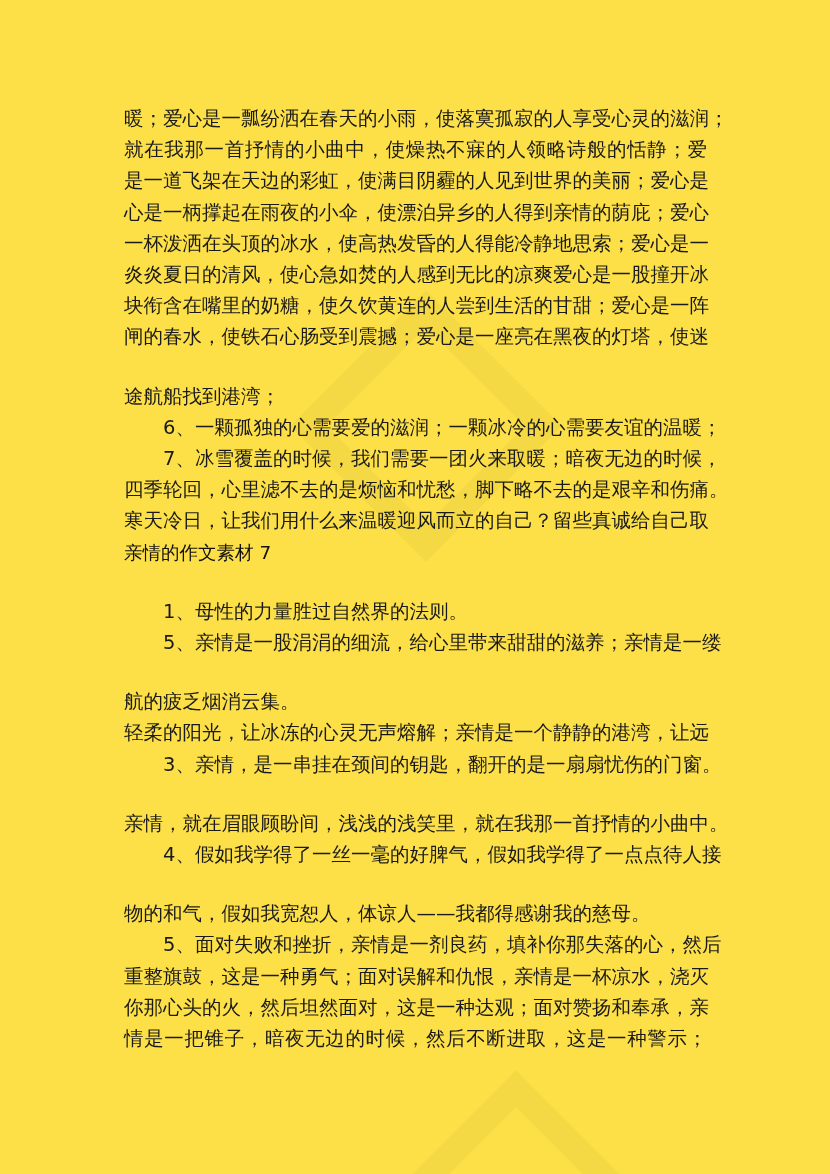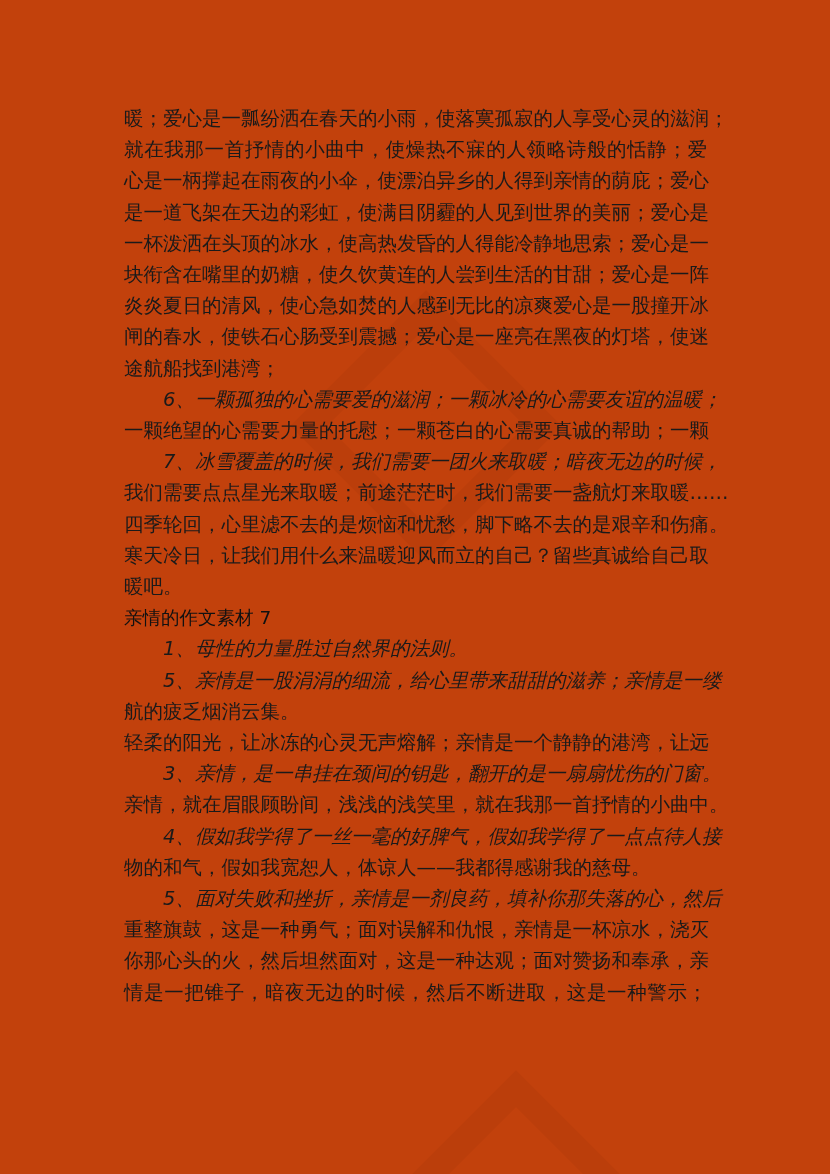--- a/index.html
+++ b/index.html
@@ -1,75 +1,72 @@
 <!DOCTYPE html>
 <html><head>
 <meta charset="utf-8">
 <style>
   html, body { margin: 0; padding: 0; background: #ffffff; }
   body { width: 830px; height: 1174px; position: relative; overflow: hidden; }
   .page {
     position: absolute; left: 0; top: 0; width: 830px; height: 1174px;
-    background: #c2410c;
+    background: #fde047;
   }
   .watermark {
     position: absolute; pointer-events: none;
     border: 26px solid rgba(0,0,0,0.035);
     transform: rotate(45deg);
   }
   .wm1 { left: 330px; top: 330px; width: 140px; height: 140px; }
   .wm2 { left: 420px; top: 1110px; width: 140px; height: 140px; }
   .content {
     position: absolute; left: 124px; top: 103px; width: 583px;
     font-family: "DejaVu Sans", "Liberation Sans", sans-serif;
     font-size: 19.5px; line-height: 31.2px; color: #1a1a1a;
   }
   .para {
     margin: 0; text-align: justify; text-align-last: left;
     text-indent: 0;
   }
   .line { display: block; white-space: nowrap; text-align-last: justify; text-align: justify; }
-  .line.last { text-align-last: left; }
+  .line.last { text-align-last: left; margin-top: 28px; }
   .heading {
     margin: 0; font-weight: normal; font-size: 18.5px; line-height: 31.2px; color: #111;
   }
-  .indent-line { padding-left: 39px; font-style: italic; }
+  .indent-line { padding-left: 39px; }
 </style>
 </head>
 <body>
 
 <div class="page">
   <div class="watermark wm1"></div>
   <div class="watermark wm2"></div>
 
   <div class="content">
 
     <div class="para">
       <span class="line">暖；爱心是一瓢纷洒在春天的小雨，使落寞孤寂的人享受心灵的滋润；</span>
       <span class="line">就在我那一首抒情的小曲中，使燥热不寐的人领略诗般的恬静；爱</span>
+      <span class="line">是一道飞架在天边的彩虹，使满目阴霾的人见到世界的美丽；爱心是</span>
       <span class="line">心是一柄撑起在雨夜的小伞，使漂泊异乡的人得到亲情的荫庇；爱心</span>
-      <span class="line">是一道飞架在天边的彩虹，使满目阴霾的人见到世界的美丽；爱心是</span>
       <span class="line">一杯泼洒在头顶的冰水，使高热发昏的人得能冷静地思索；爱心是一</span>
+      <span class="line">炎炎夏日的清风，使心急如焚的人感到无比的凉爽爱心是一股撞开冰</span>
       <span class="line">块衔含在嘴里的奶糖，使久饮黄连的人尝到生活的甘甜；爱心是一阵</span>
-      <span class="line">炎炎夏日的清风，使心急如焚的人感到无比的凉爽爱心是一股撞开冰</span>
       <span class="line">闸的春水，使铁石心肠受到震撼；爱心是一座亮在黑夜的灯塔，使迷</span>
       <span class="line last">途航船找到港湾；</span>
     </div>
 
     <div class="para">
       <span class="line indent-line">6、一颗孤独的心需要爱的滋润；一颗冰冷的心需要友谊的温暖；</span>
-      <span class="line">一颗绝望的心需要力量的托慰；一颗苍白的心需要真诚的帮助；一颗</span>
     </div>
 
     <div class="para">
       <span class="line indent-line">7、冰雪覆盖的时候，我们需要一团火来取暖；暗夜无边的时候，</span>
-      <span class="line">我们需要点点星光来取暖；前途茫茫时，我们需要一盏航灯来取暖……</span>
       <span class="line">四季轮回，心里滤不去的是烦恼和忧愁，脚下略不去的是艰辛和伤痛。</span>
       <span class="line">寒天冷日，让我们用什么来温暖迎风而立的自己？留些真诚给自己取</span>
-      <span class="line last">暖吧。</span>
     </div>
 
     <h2 class="heading">亲情的作文素材 7</h2>
 
     <div class="para">
       <span class="line indent-line last">1、母性的力量胜过自然界的法则。</span>
     </div>
 
     <div class="para">
       <span class="line indent-line">5、亲情是一股涓涓的细流，给心里带来甜甜的滋养；亲情是一缕</span>

